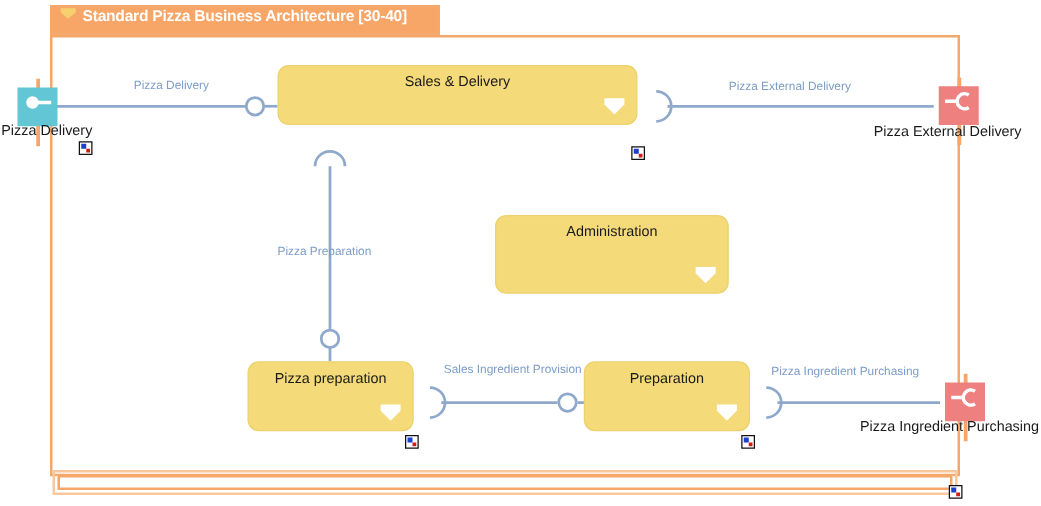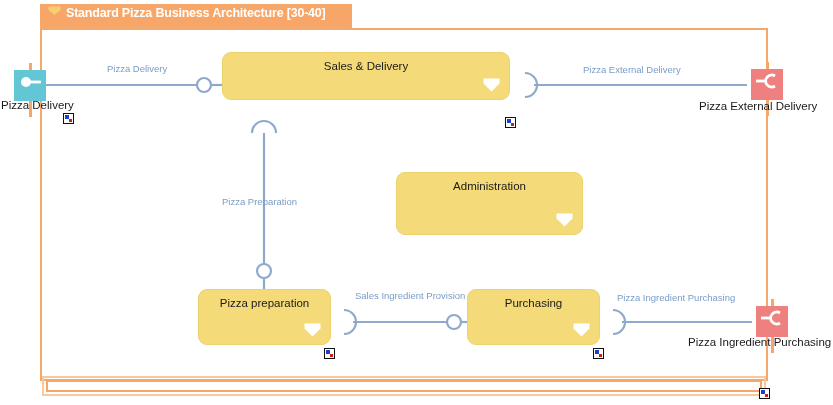--- a/index.html
+++ b/index.html
@@ -207,21 +207,21 @@
     <svg class="fn-glyph" viewBox="0 0 17 14">
       <path d="M0.5 0.5 H16.5 V5.5 L8.5 13.5 L0.5 5.5 Z" fill="#ffffff"></path>
     </svg>
   </div>
   <div class="badge" style="left:324px;top:348px;">
     <span class="b-blue"></span>
     <span class="b-red"></span>
   </div>
 
   <div class="fnbox" style="left:467px;top:289px;width:133px;height:56px;">
-    <div class="fn-label">Purchasing</div>
+    <div class="fn-label">Preparation</div>
     <svg class="fn-glyph" viewBox="0 0 17 14">
       <path d="M0.5 0.5 H16.5 V5.5 L8.5 13.5 L0.5 5.5 Z" fill="#ffffff"></path>
     </svg>
   </div>
   <div class="badge" style="left:593px;top:348px;">
     <span class="b-blue"></span>
     <span class="b-red"></span>
   </div>
 
   <div class="if-stem" style="left:29px;top:63px;height:54px;"></div>

